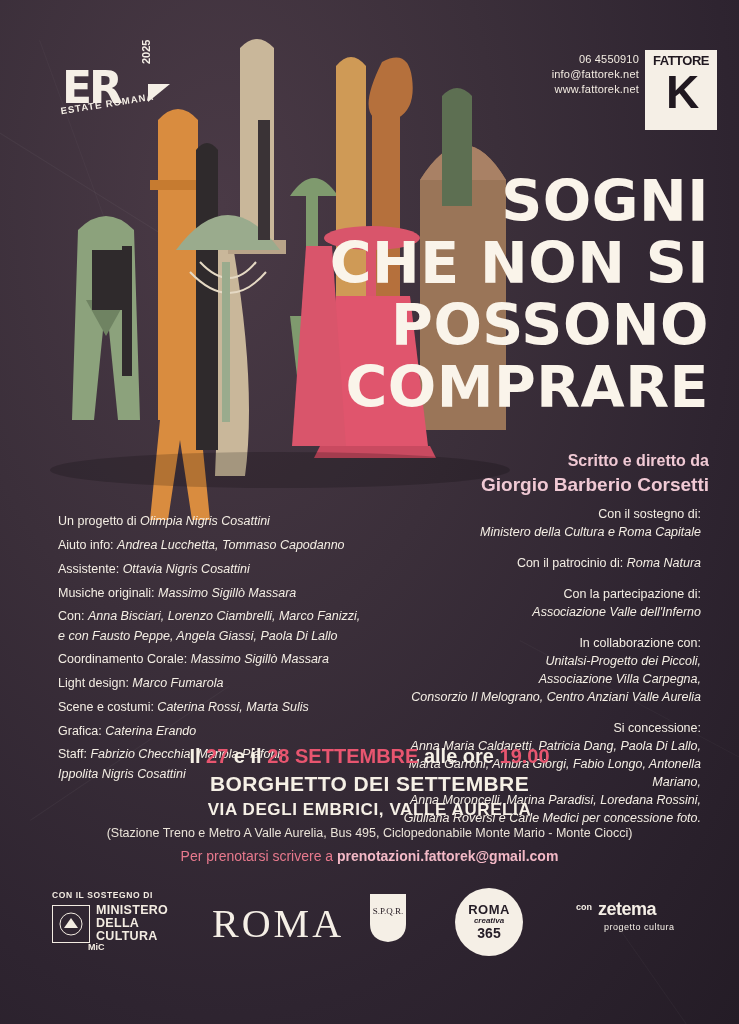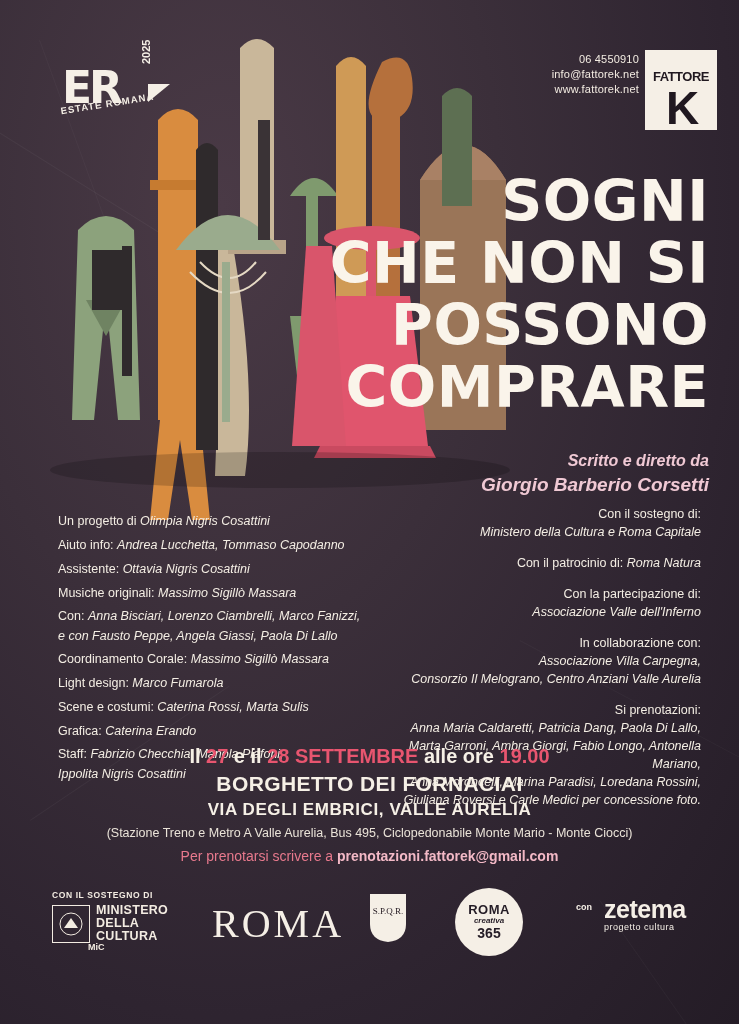--- a/index.html
+++ b/index.html
@@ -41,21 +41,21 @@
   }
   .fattore-logo {
     position: absolute;
     right: 22px;
     top: 50px;
     width: 72px;
     height: 80px;
     background: #f5efe6;
     color: #201820;
     box-sizing: border-box;
-    padding: 20px 5px 0 5px;
+    padding: 4px 5px 0 5px;
   }
   .fattore-logo .fk-word {
     font-size: 13px;
     font-weight: bold;
     letter-spacing: -0.5px;
     line-height: 13px;
     text-align: center;
   }
   .fattore-logo .fk-big {
     font-size: 46px;
@@ -131,21 +131,20 @@
     letter-spacing: 0.5px;
     color: #faf4ea;
   }
   .credit-dir {
     position: absolute;
     right: 30px;
     top: 450px;
     width: 460px;
     text-align: right;
     color: #f0c9d4;
-    font-style: italic;
   }
   .credit-dir .cd1 { font-size: 16px; font-weight: bold; line-height: 22px; }
   .credit-dir .cd2 { font-size: 19px; font-weight: bold; line-height: 25px; }
 
   
   .col-left {
     position: absolute;
     left: 58px;
     top: 510px;
     width: 330px;
@@ -212,21 +211,21 @@
     font-weight: bold;
   }
   .roma365 .r1 { font-size: 13px; letter-spacing: 0.5px; line-height: 13px; }
   .roma365 .r2 { font-size: 8px; font-style: italic; line-height: 10px; }
   .roma365 .r3 { font-size: 14px; line-height: 15px; }
 
   .zetema {
     position: absolute; left: 576px; top: 16px; color: #f5efe6;
   }
   .zetema .z0 { font-size: 9px; font-weight: bold; position: absolute; left: 0; top: 6px; }
-  .zetema .z1 { font-size: 25px; font-weight: bold; letter-spacing: -0.5px; margin-left: 28px; line-height: 26px; }
+  .zetema .z1 { font-size: 18px; font-weight: bold; letter-spacing: -0.5px; margin-left: 22px; line-height: 26px; }
   .zetema .z2 { font-size: 9px; margin-left: 28px; letter-spacing: 0.5px; }
 </style>
 </head>
 <body>
 
 <div id="poster">
 
   <div class="vein" style="left:-20px;top:120px;width:300px;height:1px;transform:rotate(32deg);"></div>
   <div class="vein vein2" style="left:40px;top:40px;width:200px;height:1px;transform:rotate(70deg);"></div>
   <div class="vein vein2" style="left:520px;top:640px;width:280px;height:1px;transform:rotate(28deg);"></div>
@@ -360,37 +359,38 @@
     </div>
     <div class="blk">
       <span>Con il patrocinio di: </span><span class="it">Roma Natura</span>
     </div>
     <div class="blk">
       <div>Con la partecipazione di:</div>
       <div class="it">Associazione Valle dell'Inferno</div>
     </div>
     <div class="blk">
       <div>In collaborazione con:</div>
+      <div class="it">Unitalsi-Progetto dei Piccoli,</div>
       <div class="it">Associazione Villa Carpegna,</div>
       <div class="it">Consorzio Il Melograno, Centro Anziani Valle Aurelia</div>
     </div>
     <div class="blk">
-      <div>Si prenotazioni:</div>
+      <div>Si concessione:</div>
       <div class="it">Anna Maria Caldaretti, Patricia Dang, Paola Di Lallo,</div>
       <div class="it">Marta Garroni, Ambra Giorgi, Fabio Longo, Antonella Mariano,</div>
       <div class="it">Anna Moroncelli, Marina Paradisi, Loredana Rossini,</div>
       <div class="it">Giuliana Roversi e Carle Medici per concessione foto.</div>
     </div>
   </div>
 
   <div class="datebar">
     <div class="d1">
       <span>Il </span><span class="hl">27</span><span> e il </span><span class="hl">28 SETTEMBRE</span><span> alle ore </span><span class="hl">19.00</span>
     </div>
-    <div class="d2">BORGHETTO DEI FORNACIAI</div>
+    <div class="d2">BORGHETTO DEI SETTEMBRE</div>
     <div class="d3">VIA DEGLI EMBRICI, VALLE AURELIA</div>
     <div class="d4">(Stazione Treno e Metro A Valle Aurelia, Bus 495, Ciclopedonabile Monte Mario - Monte Ciocci)</div>
     <div class="d5">
       <span>Per prenotarsi scrivere a </span><b>prenotazioni.fattorek@gmail.com</b>
     </div>
   </div>
 
   <div class="footer">
 
     <div class="mic">

